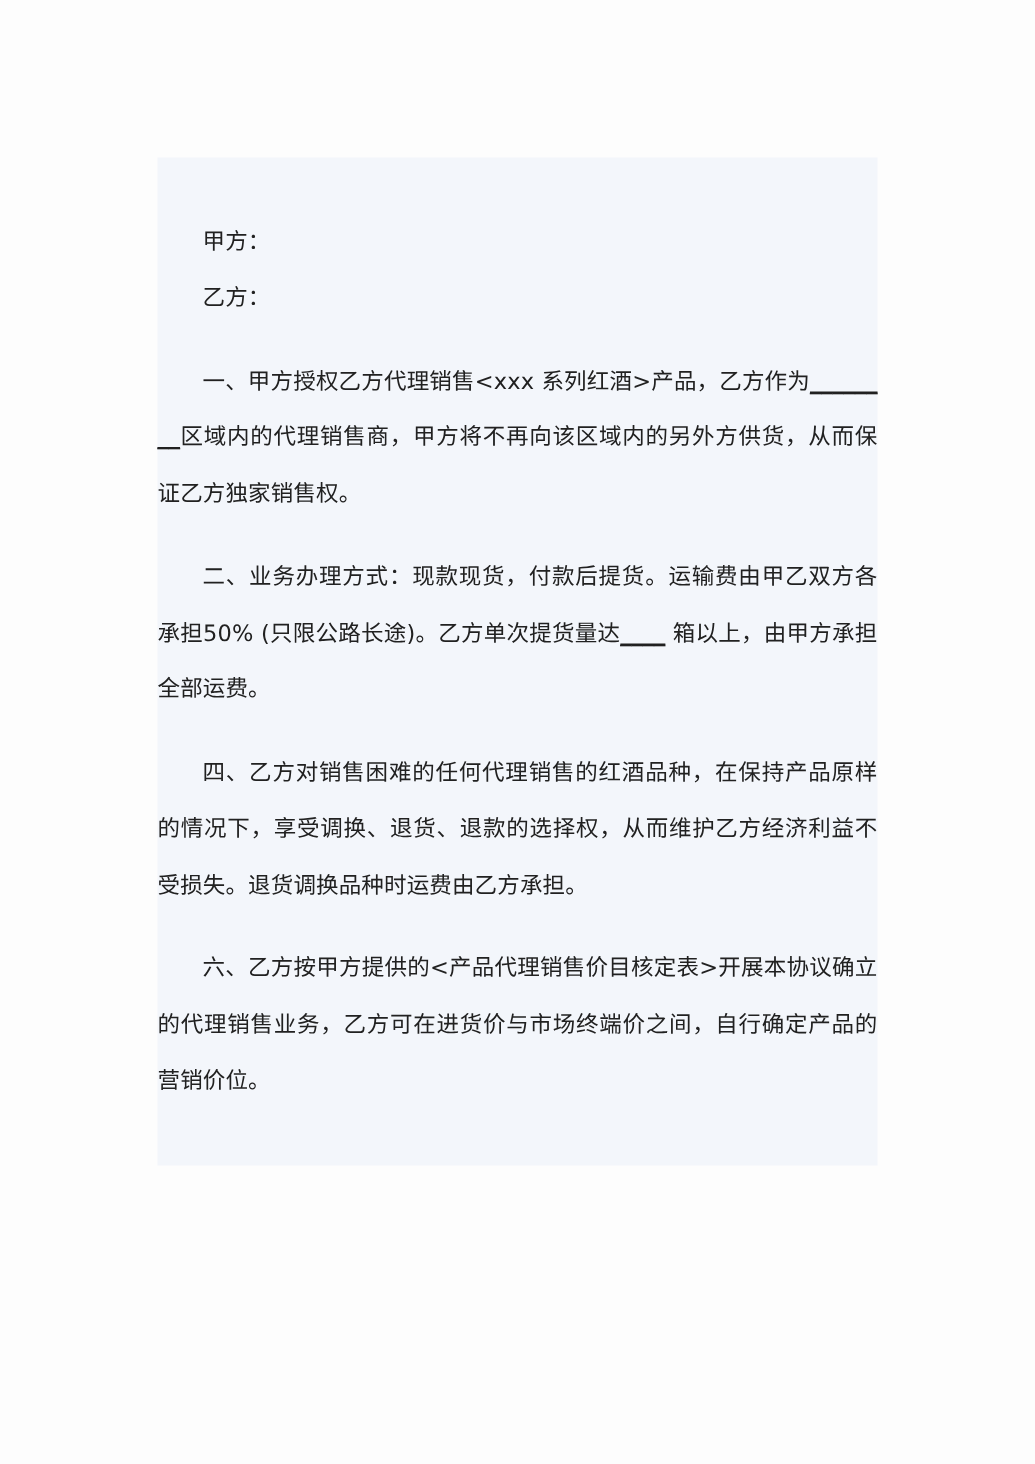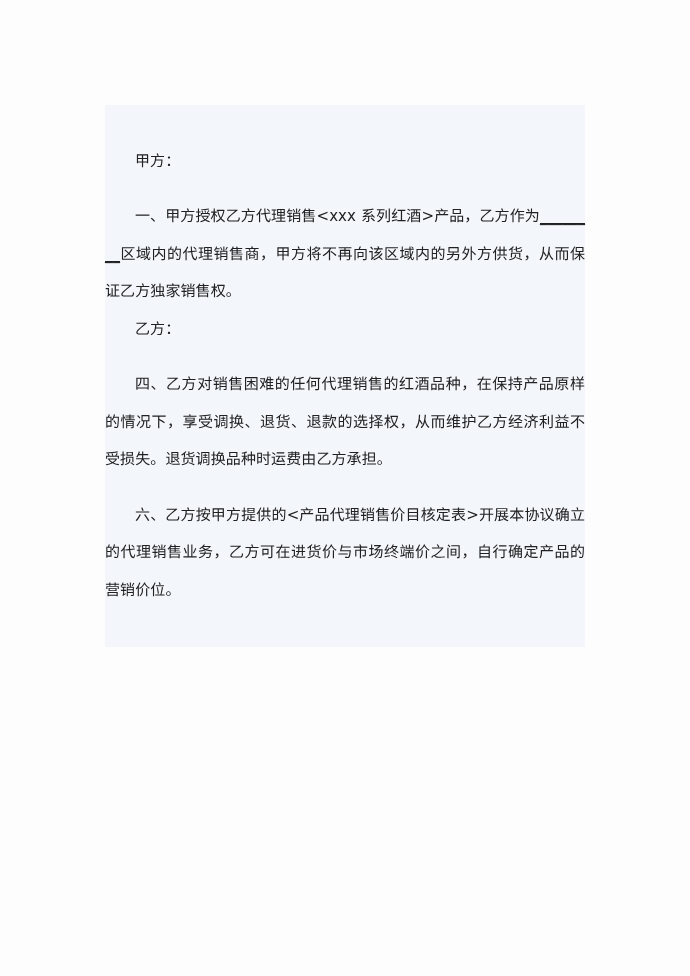--- a/index.html
+++ b/index.html
@@ -81,26 +81,27 @@
 <div class="page-sheet">
 
   <div class="doc-body">
 
     <div class="spacer-line"></div>
 
     <p class="doc-para indent party">
       <span>甲方：</span>
     </p>
 
-    <p class="doc-para indent"><span>一、甲方授权乙方代理销售&lt;xxx 系列红酒&gt;产品，乙方作为</span><span class="fill-blank blank-underscores">________</span><span>区域内的代理销售商，甲方将不再向该区域内的另外方供货，从而保证乙方独家销售权。</span></p>
-
     <p class="doc-para indent party">
       <span>乙方：</span>
     </p>
 
+    <p class="doc-para indent"><span>一、甲方授权乙方代理销售&lt;xxx 系列红酒&gt;产品，乙方作为</span><span class="fill-blank blank-underscores">________</span><span>区域内的代理销售商，甲方将不再向该区域内的另外方供货，从而保证乙方独家销售权。</span></p>
+
+    <p class="doc-para indent"><span>二、业务办理方式：现款现货，付款后提货。运输费由甲乙双方各承担50% (只限公路长途)。乙方单次提货量达</span><span class="fill-blank blank-underscores">____</span><span> 箱以上，由甲方承担全部运费。</span></p>
 
 
     <p class="doc-para indent"><span>四、乙方对销售困难的任何代理销售的红酒品种，在保持产品原样的情况下，享受调换、退货、退款的选择权，从而维护乙方经济利益不受损失。退货调换品种时运费由乙方承担。</span></p>
 
 
     <p class="doc-para indent"><span>六、乙方按甲方提供的&lt;产品代理销售价目核定表&gt;开展本协议确立的代理销售业务，乙方可在进货价与市场终端价之间，自行确定产品的营销价位。</span></p>
 
     <div class="spacer-line"></div>
 
   </div>

